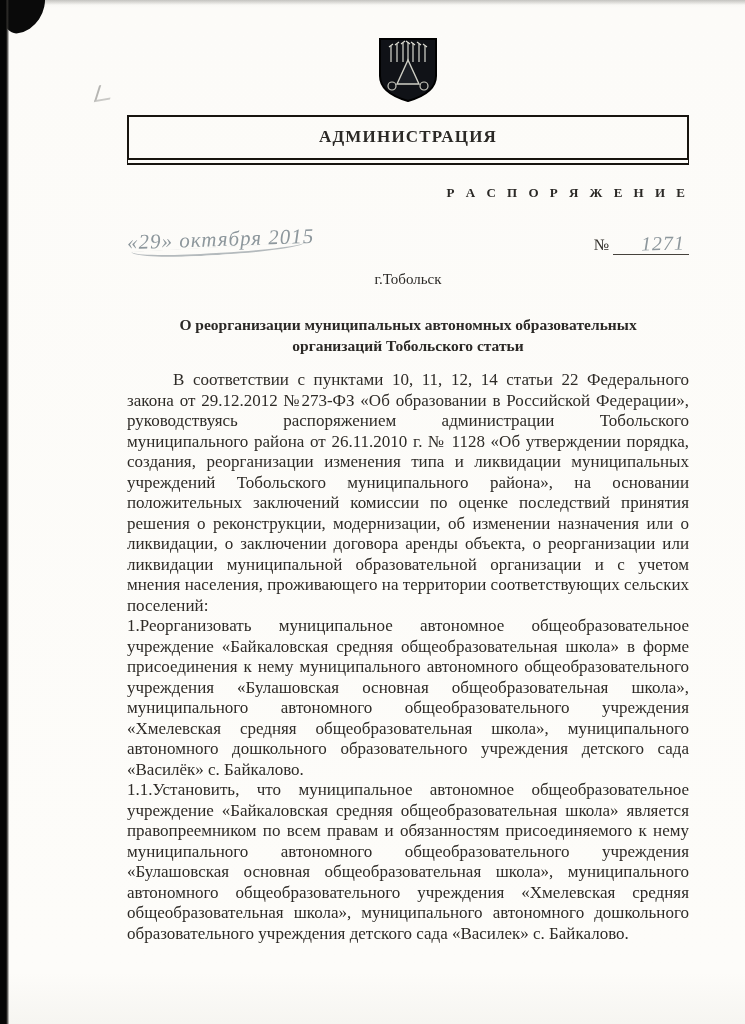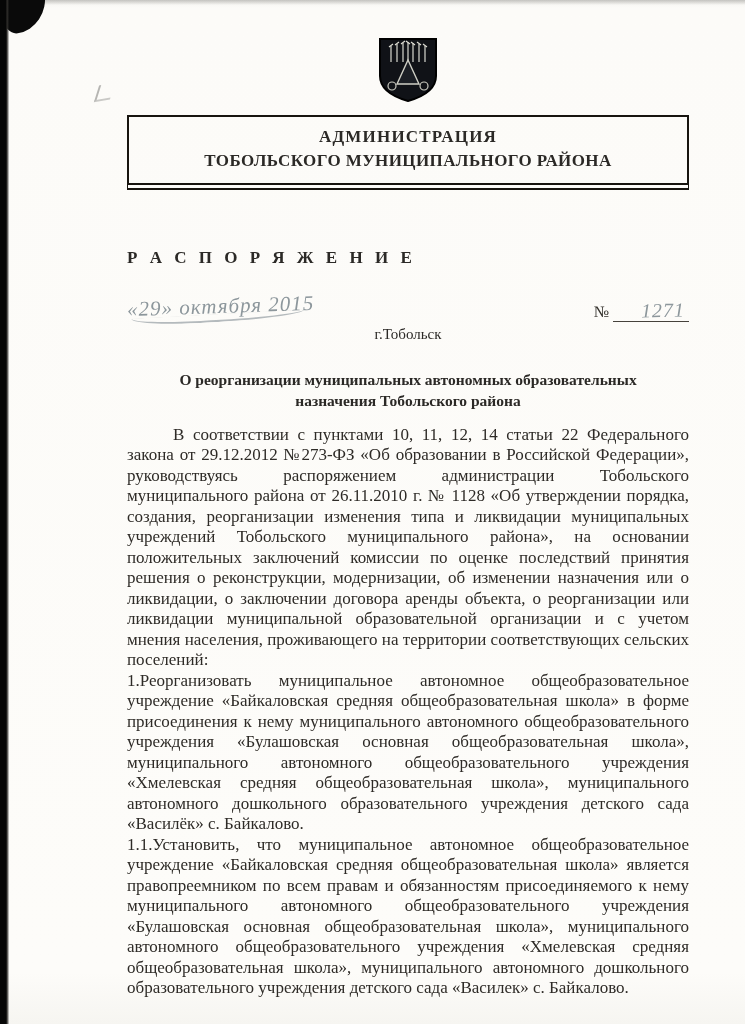--- a/index.html
+++ b/index.html
@@ -42,22 +42,22 @@
     margin-top: 7px;
     border: 2px solid #17140f;
     border-bottom: 7px double #17140f;
     padding: 9px 6px 11px;
     text-align: center; font-weight: bold; line-height: 1.25;
   }
   .letterhead .l1 { font-size: 17px; letter-spacing: 1.2px; }
   .letterhead .l2 { font-size: 17px; letter-spacing: .4px; margin-top: 3px; }
 
   .doc-kind {
-    margin-top: 58px; text-align: left;
-    font-weight: bold; font-size: 17px; letter-spacing: 4px;
+    margin-top: 20px; text-align: right;
+    font-weight: bold; font-size: 13px; letter-spacing: 4px;
   }
 
   .meta-row {
     margin-top: 26px; display: flex;
     justify-content: space-between; align-items: flex-end;
   }
   .hand {
     display: inline-block; font-style: italic; color: #8d979c;
     font-size: 21px; letter-spacing: 1px; transform: rotate(-2deg);
     white-space: nowrap;
@@ -69,21 +69,21 @@
     border-radius: 0 0 60% 40% / 0 0 100% 100%;
     transform: rotate(-1deg);
   }
   .number-group { font-size: 16px; color: #33302b; white-space: nowrap; }
   .number-line {
     display: inline-block; min-width: 76px; text-align: right;
     border-bottom: 1.5px solid #46423c; line-height: 1; padding: 0 4px 1px;
   }
   .hand-num { font-size: 20px; transform: rotate(-1deg); }
 
-  .place { margin-top: 4px; text-align: center; font-size: 15px; }
+  .place { margin-top: 16px; text-align: center; font-size: 15px; }
 
   .title {
     margin-top: 26px; text-align: center; font-weight: bold;
     font-size: 15.5px; line-height: 21px;
   }
 
   .bodytext { margin-top: 14px; font-size: 17px; line-height: 20.5px; text-align: justify; color: #2e2b27; }
   .bodytext p { text-align: justify; }
   .bodytext p.first { text-indent: 46px; }
 </style>
@@ -113,40 +113,39 @@
           <path d="M12 11 L16 8 M18 9 L22 6 M24 8 L28 5 M29 5 L33 8 M34 6 L38 9 M40 6 L44 9 M46 8 L50 11"></path>
         </g>
         <path d="M31 24 L42 48 H20 Z" fill="#1b1e24" stroke="#cfcfc5" stroke-width="1.4"></path>
         <circle cx="15" cy="50" r="4" fill="none" stroke="#c9c9bf" stroke-width="1.2"></circle>
         <circle cx="47" cy="50" r="4" fill="none" stroke="#c9c9bf" stroke-width="1.2"></circle>
       </svg>
     </div>
 
     <div class="letterhead">
       <div class="l1">АДМИНИСТРАЦИЯ</div>
-      <div class="l2">ТОБОЛЬСКОГО МУНИЦИПАЛЬНОГО РАЙОНА</div>
     </div>
 
     <div class="doc-kind">Р А С П О Р Я Ж Е Н И Е</div>
 
     <div class="meta-row">
       <span class="hand hand-date">«29» октября 2015</span>
       <span class="number-group">
         <span>№</span>
         <span class="number-line">
           <span class="hand hand-num">1271</span>
         </span>
       </span>
     </div>
 
     <div class="place">г.Тобольск</div>
 
     <div class="title">
       <div>О реорганизации муниципальных  автономных образовательных</div>
-      <div>назначения Тобольского района</div>
+      <div>организаций Тобольского статьи</div>
     </div>
 
     <div class="bodytext">
       <p class="first">В соответствии с пунктами 10, 11, 12, 14 статьи 22 Федерального закона от 29.12.2012 №273-ФЗ «Об образовании в Российской Федерации», руководствуясь распоряжением администрации Тобольского муниципального района от 26.11.2010 г. № 1128 «Об утверждении порядка, создания, реорганизации изменения типа и ликвидации муниципальных учреждений Тобольского муниципального района», на основании положительных заключений комиссии по оценке последствий принятия решения о реконструкции, модернизации, об изменении назначения или о ликвидации, о заключении договора аренды объекта, о реорганизации или ликвидации муниципальной образовательной организации и с учетом мнения населения, проживающего на территории соответствующих сельских поселений:</p>
       <p>1.Реорганизовать муниципальное автономное общеобразовательное учреждение «Байкаловская средняя общеобразовательная школа» в форме присоединения к нему муниципального автономного общеобразовательного учреждения «Булашовская основная общеобразовательная школа», муниципального автономного общеобразовательного учреждения «Хмелевская средняя общеобразовательная школа», муниципального автономного дошкольного образовательного учреждения детского сада «Василёк» с. Байкалово.</p>
       <p>1.1.Установить, что муниципальное автономное общеобразовательное учреждение «Байкаловская средняя общеобразовательная школа» является правопреемником по всем правам и обязанностям присоединяемого к нему муниципального автономного общеобразовательного учреждения «Булашовская основная общеобразовательная школа», муниципального автономного общеобразовательного учреждения «Хмелевская средняя общеобразовательная школа», муниципального автономного дошкольного образовательного учреждения детского сада «Василек» с. Байкалово.</p>
     </div>
 
   </div>
 </div>

